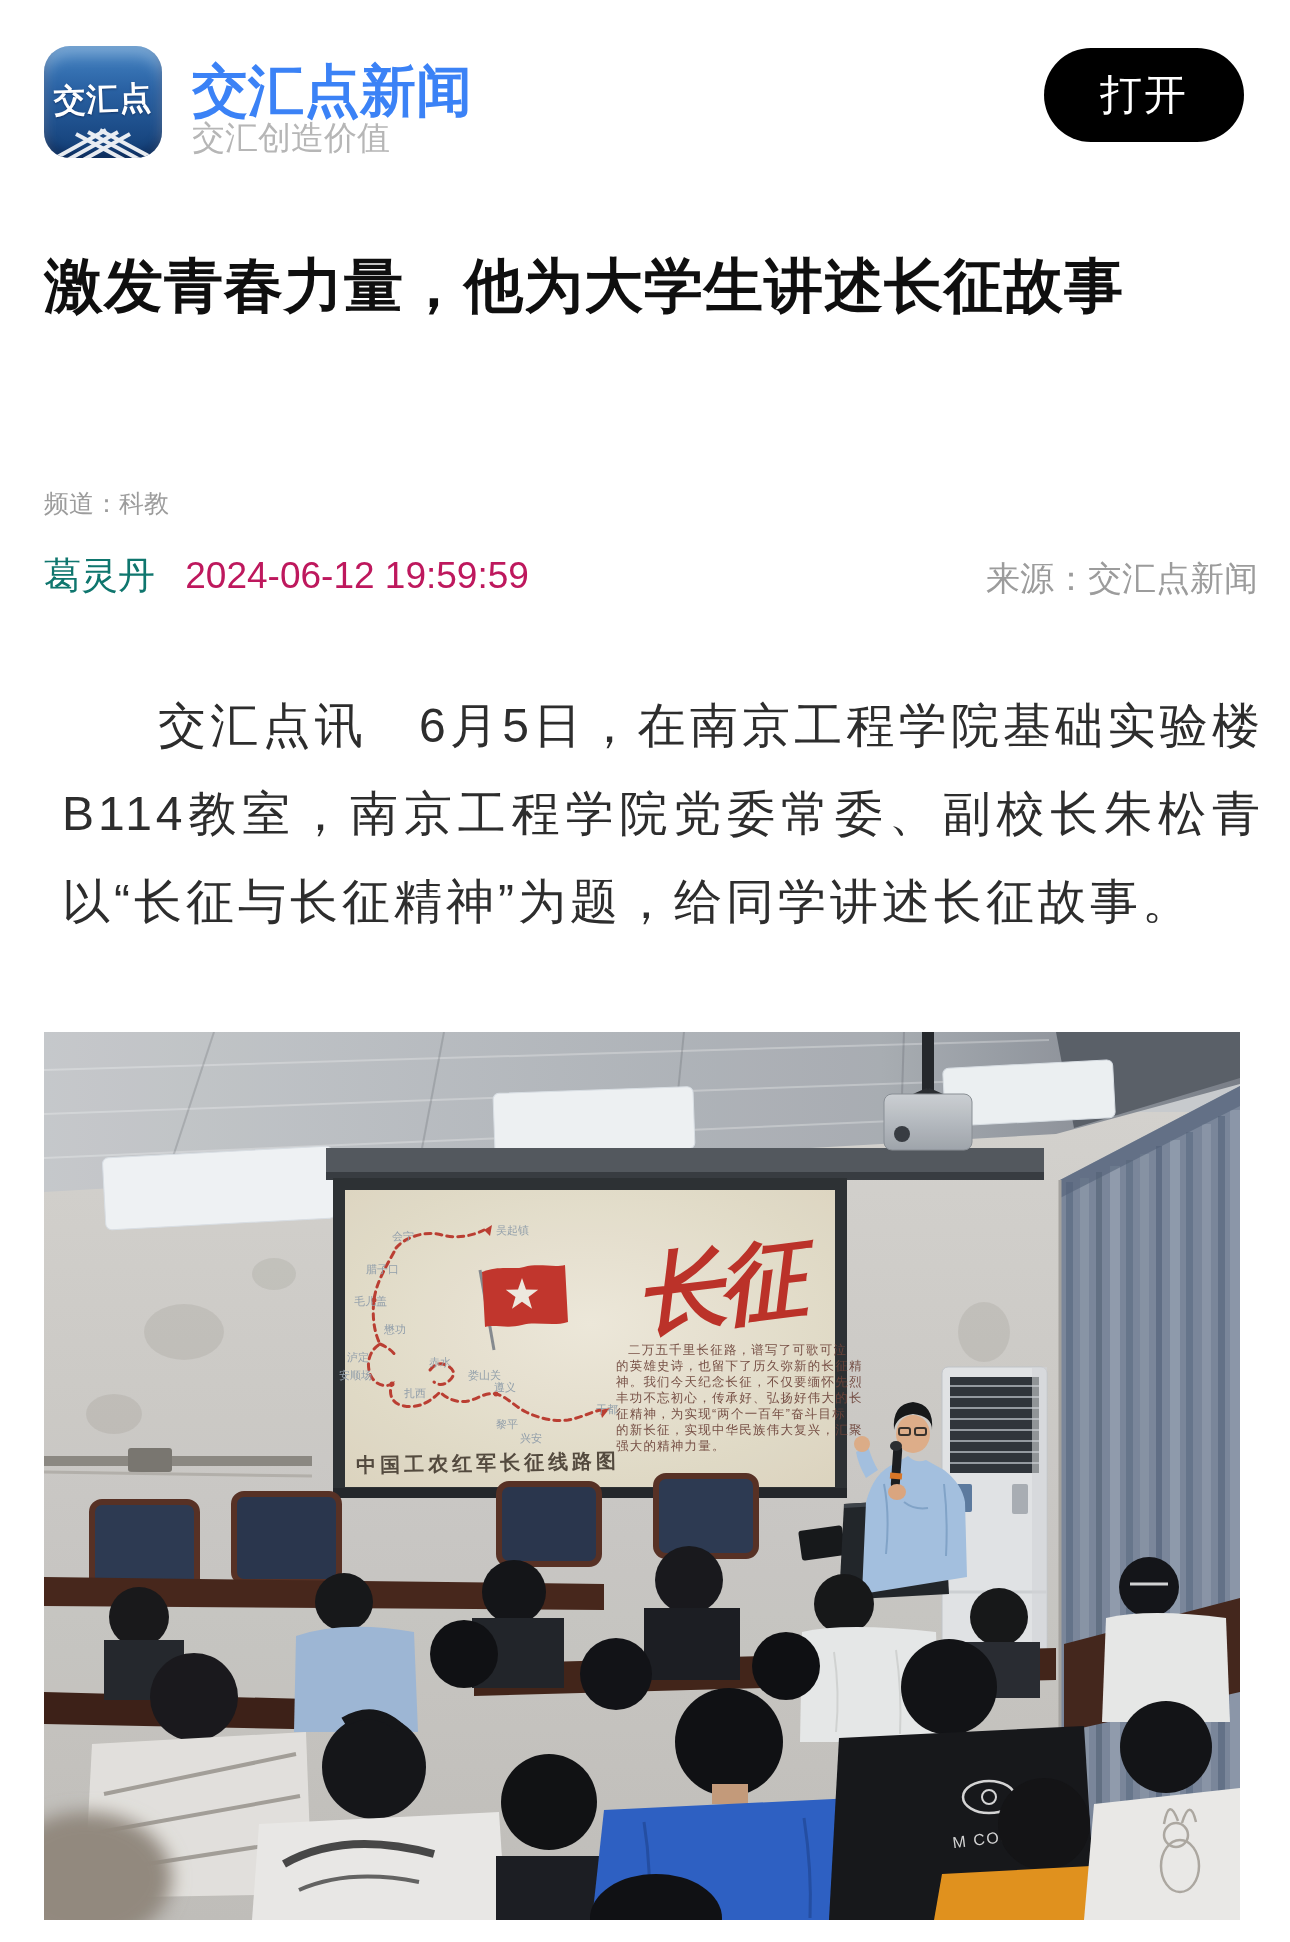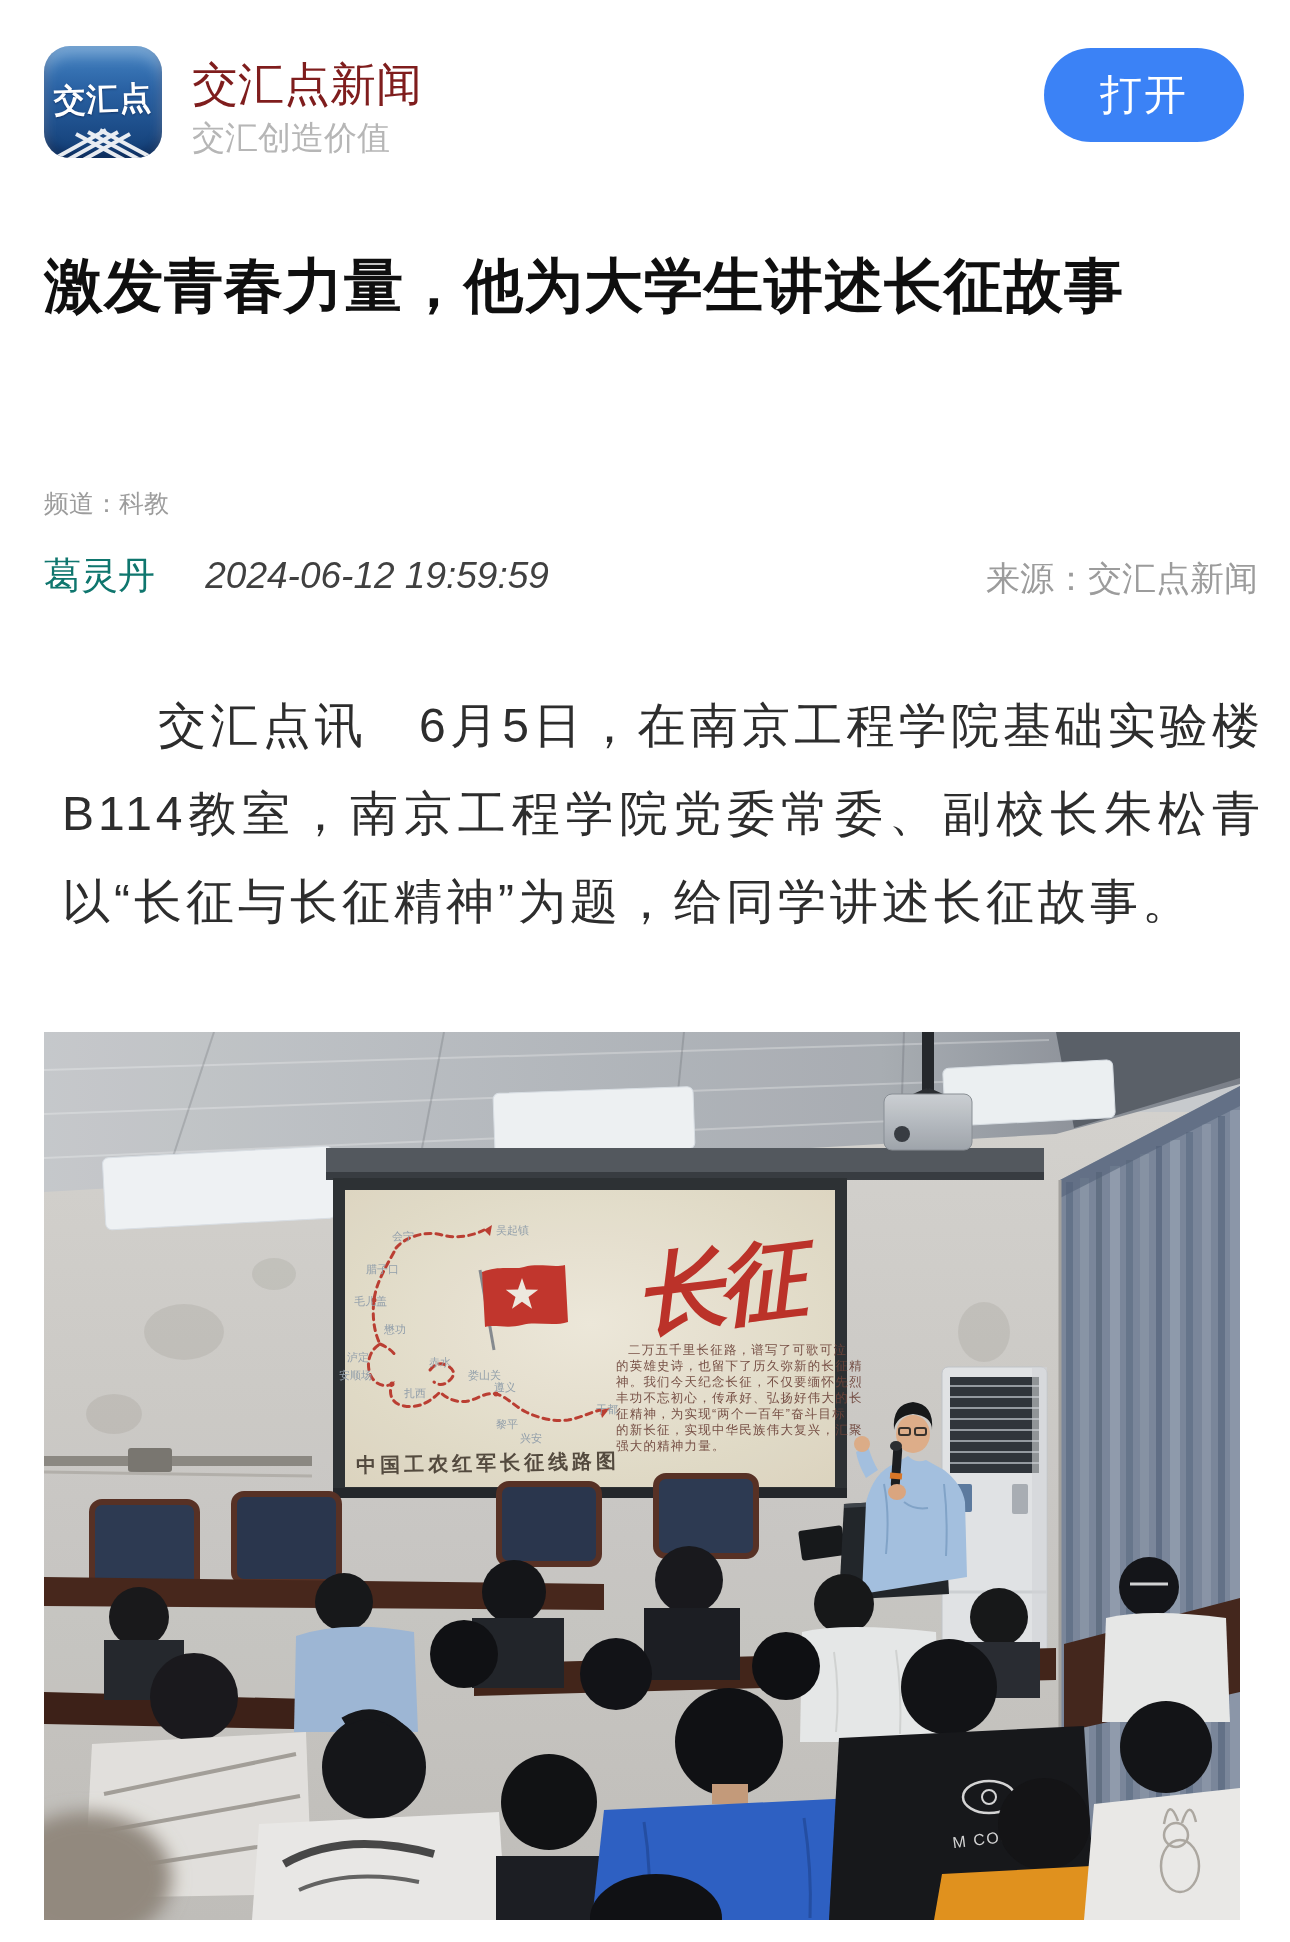--- a/index.html
+++ b/index.html
@@ -6,32 +6,32 @@
   .page{position:relative;width:1290px;height:1942px;background:#ffffff;overflow:hidden;
         font-family:"Liberation Sans","DejaVu Sans",sans-serif;}
   
   .app-icon{position:absolute;left:44px;top:46px;width:118px;height:112px;border-radius:26px;
             background:linear-gradient(180deg,#4585c4 0%,#2a62a4 38%,#123d74 100%);overflow:hidden;
             box-shadow:inset 0 10px 14px rgba(255,255,255,.28), inset 0 -6px 10px rgba(0,10,40,.35);}
   .app-icon-text{position:absolute;left:0;right:0;top:32px;text-align:center;color:#fff;
                  font-size:32px;font-weight:700;letter-spacing:1px;transform:rotate(-2deg);
                  text-shadow:0 1px 2px rgba(0,20,60,.5);}
   .app-icon svg{position:absolute;left:0;bottom:-4px;}
-  .app-name{position:absolute;left:192px;top:54px;font-size:46px;font-weight:400;color:#7f1d1d;}
+  .app-name{position:absolute;left:192px;top:54px;font-size:56px;font-weight:700;color:#3b82f6;}
   .app-slogan{position:absolute;left:192px;top:116px;font-size:33px;color:#b6b6b6;text-align:right;}
   .open-btn{position:absolute;left:1044px;top:48px;width:200px;height:94px;border-radius:47px;
-            background:#3b82f6;color:#fff;font-size:42px;display:flex;align-items:center;
+            background:#000000;color:#fff;font-size:42px;display:flex;align-items:center;
             justify-content:center;border:none;letter-spacing:2px;}
   
   .title{position:absolute;left:44px;top:234px;width:1080px;font-size:59px;line-height:105px;
          font-weight:700;color:#0f0f0f;letter-spacing:1px;margin:0;}
   .channel{position:absolute;left:44px;top:487px;font-size:25px;color:#9c9c9c;}
   .byline{position:absolute;left:44px;top:551px;font-size:37px;}
   .author{color:#0f766e;}
-  .pub-time{color:#404040;margin-left:40px;font-style:italic;}
+  .pub-time{color:#be185d;margin-left:20px;}
   .source{position:absolute;right:32px;top:556px;font-size:34px;color:#9c9c9c;}
   .body-p{position:absolute;left:44px;top:664px;width:1202px;margin:18px;font-size:48px;
           line-height:88px;color:#2d2d2d;letter-spacing:4px;text-align:justify;text-indent:2em;}
   
   .photo{position:absolute;left:44px;top:1032px;width:1196px;height:888px;background:#cfd2d5;}
   .photo svg{display:block;}
 </style>
 </head>
 <body>
 

